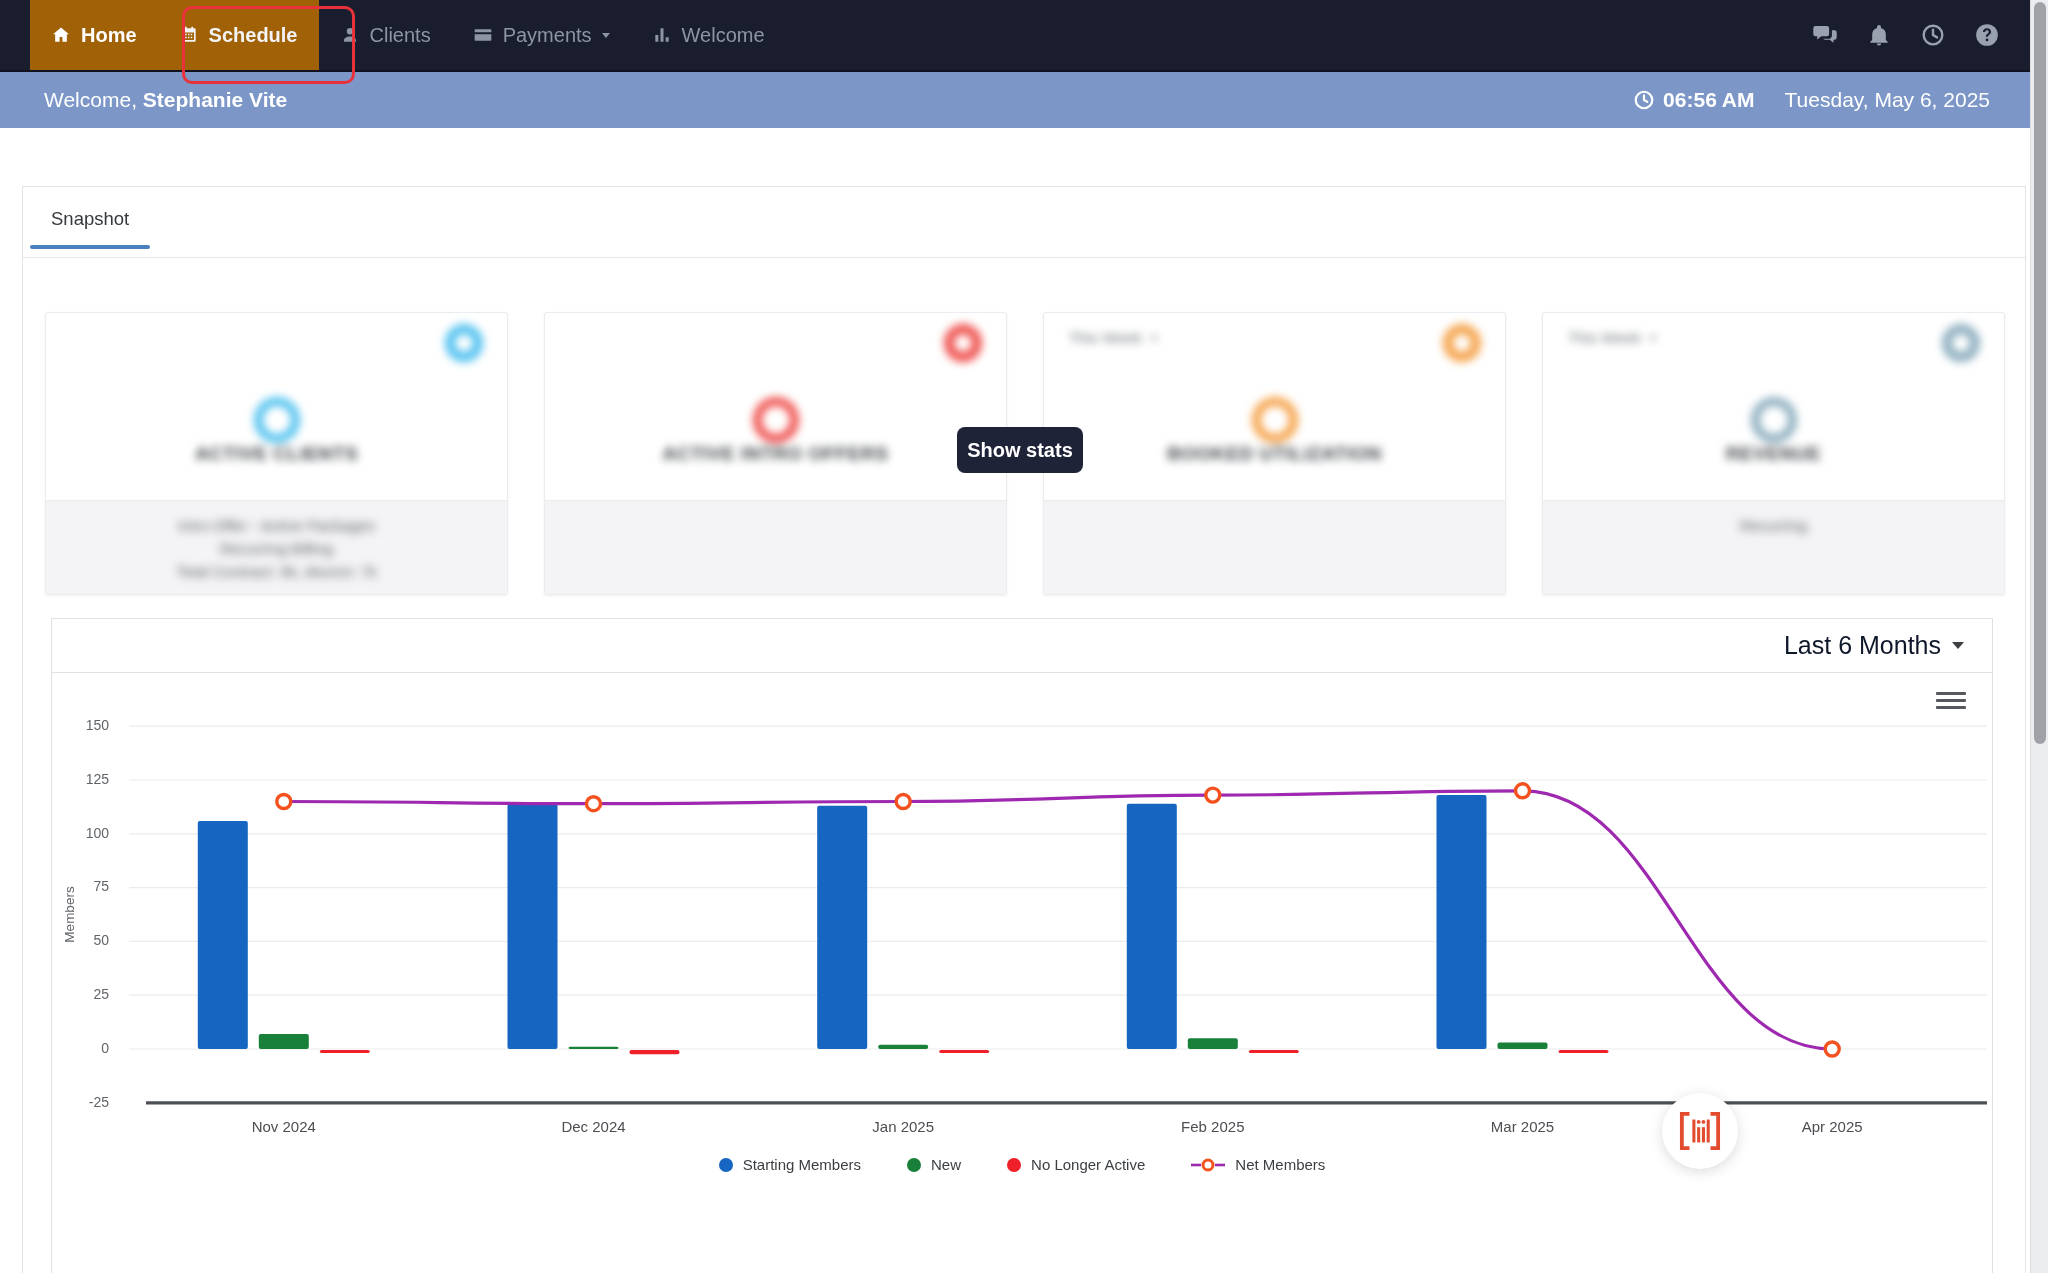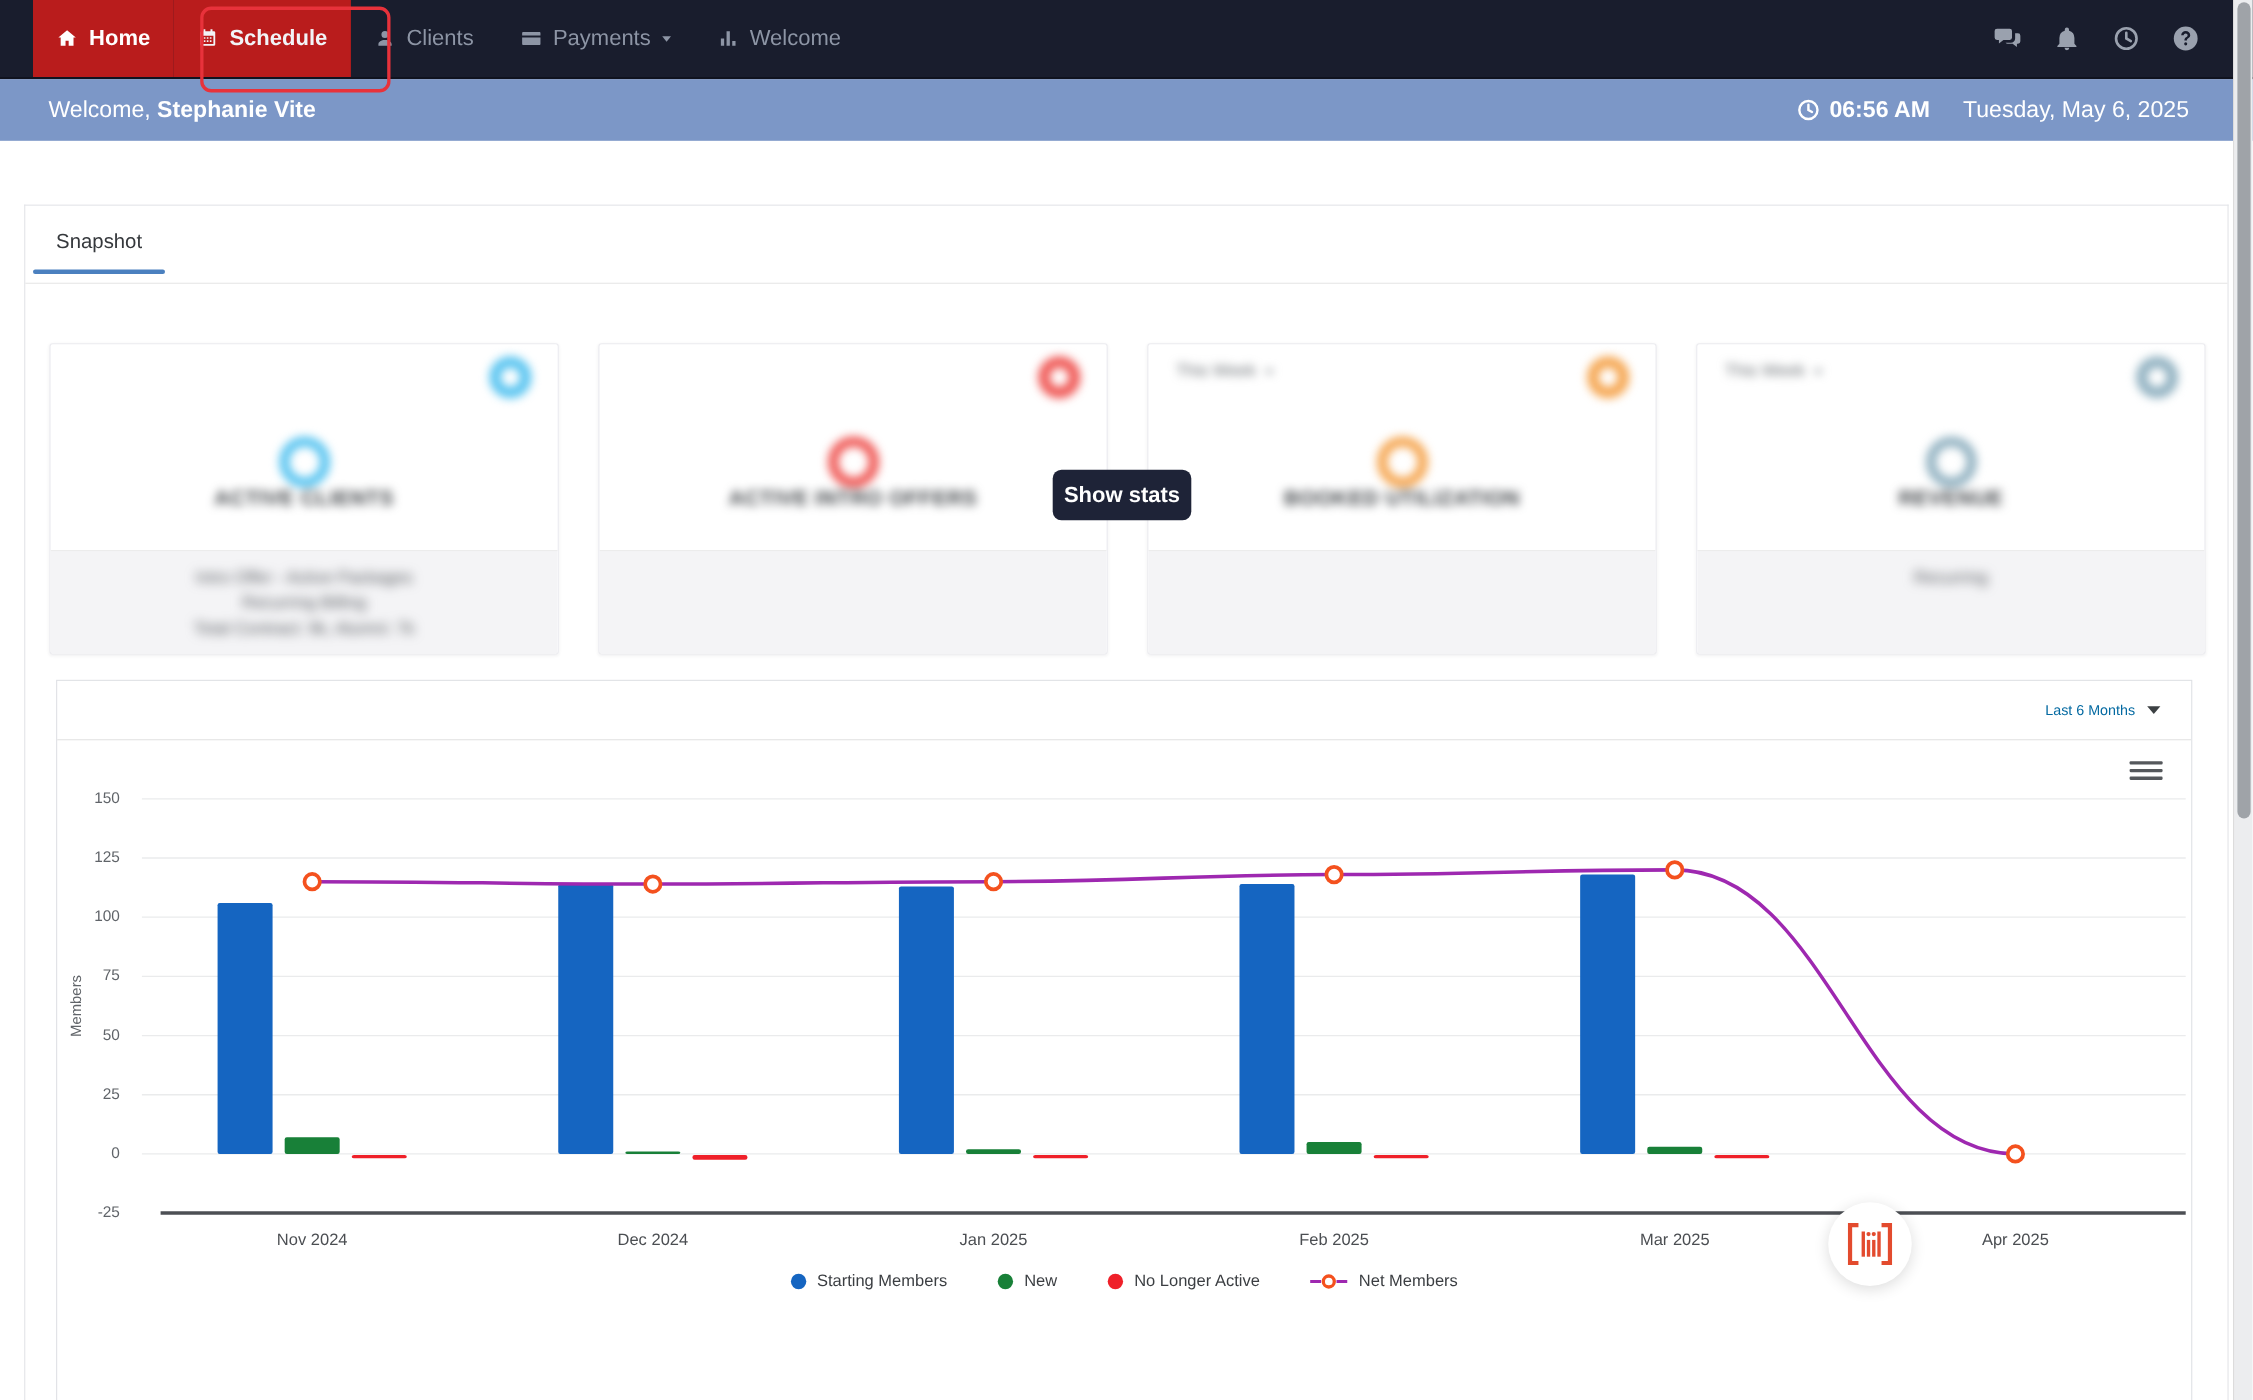--- a/index.html
+++ b/index.html
@@ -5,21 +5,21 @@
   * { margin:0; padding:0; box-sizing:border-box; }
   body { font-family:"Liberation Sans", sans-serif; background:#fff; }
   .page { position:relative; width:2048px; height:1273px; overflow:hidden; background:#fff; }
 
   
   .topnav { position:absolute; left:0; top:0; width:2048px; height:72px; background:#191d2d;
             display:flex; align-items:center; border-bottom:2px solid #10131f; }
   .nav-left { display:flex; align-items:stretch; height:100%; margin-left:30px; }
   .nav-item { display:flex; align-items:center; gap:10px; padding:0 21px; color:#8d95a5;
               font-size:20px; cursor:pointer; }
-  .nav-item.tile { background:#b91c1c; }
+  .nav-item.tile { background:#a16207; }
   .nav-item.active { color:#fff; font-weight:700; }
   .nav-item.bright { color:#f2f4f7; font-weight:600; }
   .nav-item svg { width:20px; height:20px; fill:currentColor; }
   .nav-right { margin-left:auto; display:flex; align-items:center; gap:28px; padding-right:48px; }
   .nav-icon { color:#9aa1ae; display:inline-flex; cursor:pointer; }
   .nav-icon svg { width:26px; height:26px; fill:currentColor; }
   .account { display:flex; align-items:center; gap:12px; cursor:pointer; }
   .avatar { width:50px; height:50px; border-radius:50%; background:#f5413b; color:#fff;
             display:flex; align-items:center; justify-content:center; font-size:20px; font-weight:700; }
   .account-name { color:#9aa1ae; font-size:20px; }
@@ -64,21 +64,21 @@
                  font-size:15.5px; color:#55595e; line-height:23px; }
   .show-stats { position:absolute; left:957px; top:427px; width:126px; height:46px; background:#1e2337;
                 color:#fff; border:none; border-radius:8px; font-size:20px; font-weight:700;
                 font-family:"Liberation Sans", sans-serif; z-index:20; cursor:pointer; }
 
   
   .chart-panel { position:absolute; left:28px; top:431px; width:1942px; height:656px;
                  border:1px solid #dfe1e5; background:#fff; }
   .chart-head { height:54px; border-bottom:1px solid #e3e3e3; display:flex; align-items:center;
                 justify-content:flex-end; padding-right:28px; }
-  .range { font-size:13px; color:#0369a1; display:flex; align-items:center; gap:11px; cursor:pointer;justify-content:flex-end; }
+  .range { font-size:25px; color:#0f172a; display:flex; align-items:center; gap:11px; cursor:pointer;justify-content:flex-end; }
   .chart-body { position:relative; height:600px; }
   .chart-title { position:absolute; top:9px; left:0; right:0; text-align:center; font-size:21px;
                  font-weight:700; color:#26292e; }
   .burger { position:absolute; top:15px; right:26px; width:30px; cursor:pointer; }
   .burger i { display:block; height:3.5px; background:#55585c; margin:3.5px 0; border-radius:1px; }
   #chart-svg { position:absolute; left:0; top:0; }
   #chart-svg text { font-family:"Liberation Sans", sans-serif; }
   .legend { position:absolute; top:483px; left:0; right:0; display:flex; justify-content:center;
             gap:46px; align-items:center; font-size:15px; color:#3b3e42; }
   .legend-item { display:flex; align-items:center; gap:10px; cursor:pointer; }

